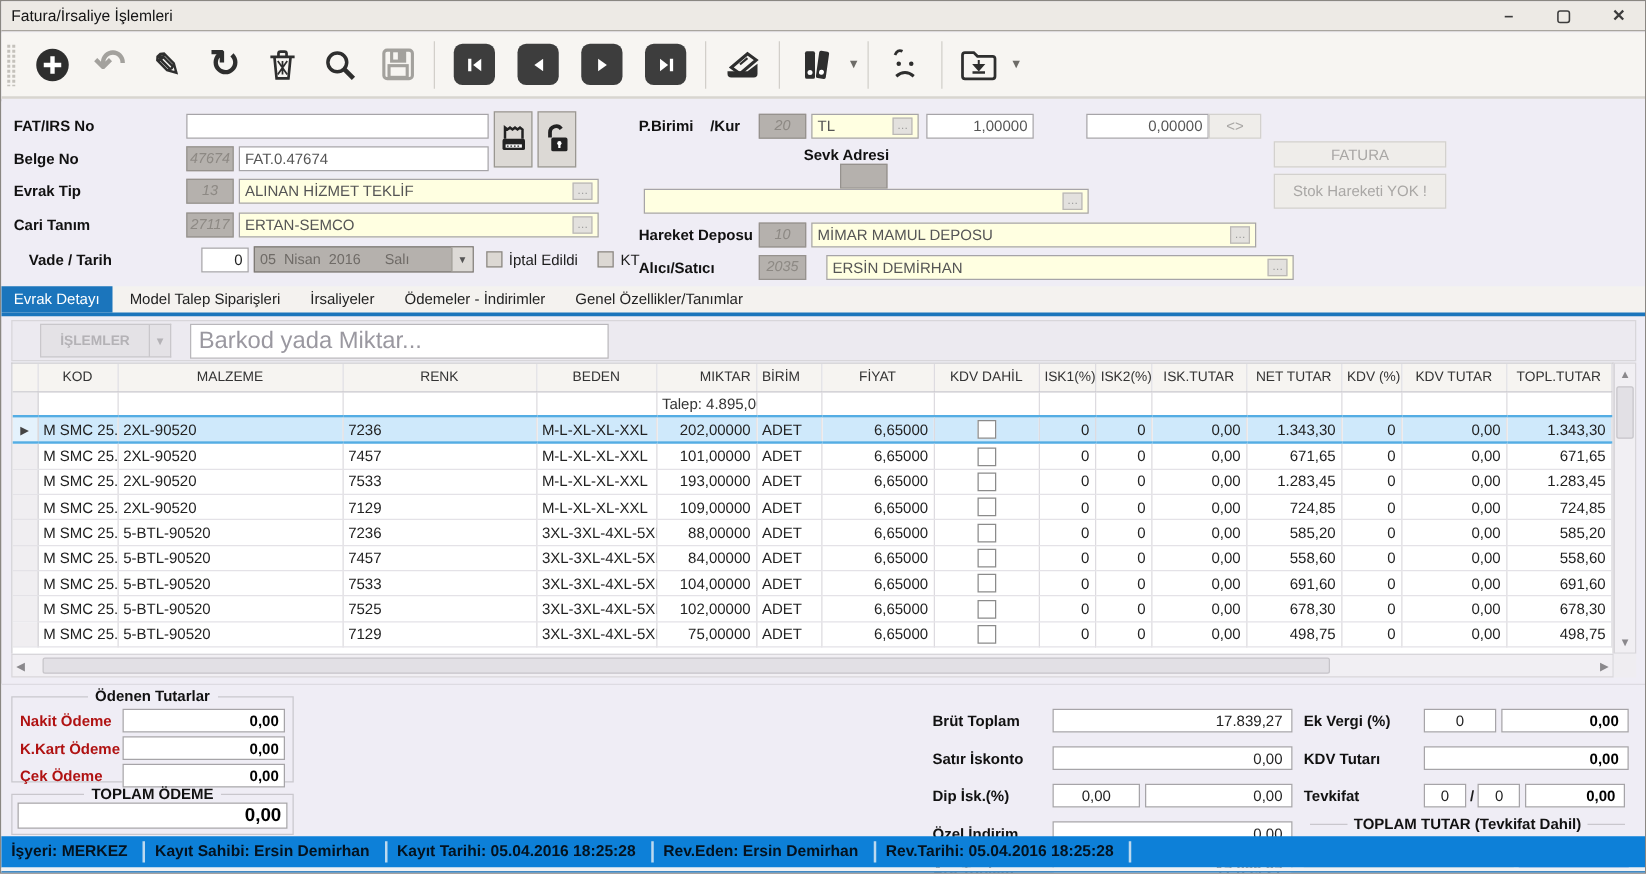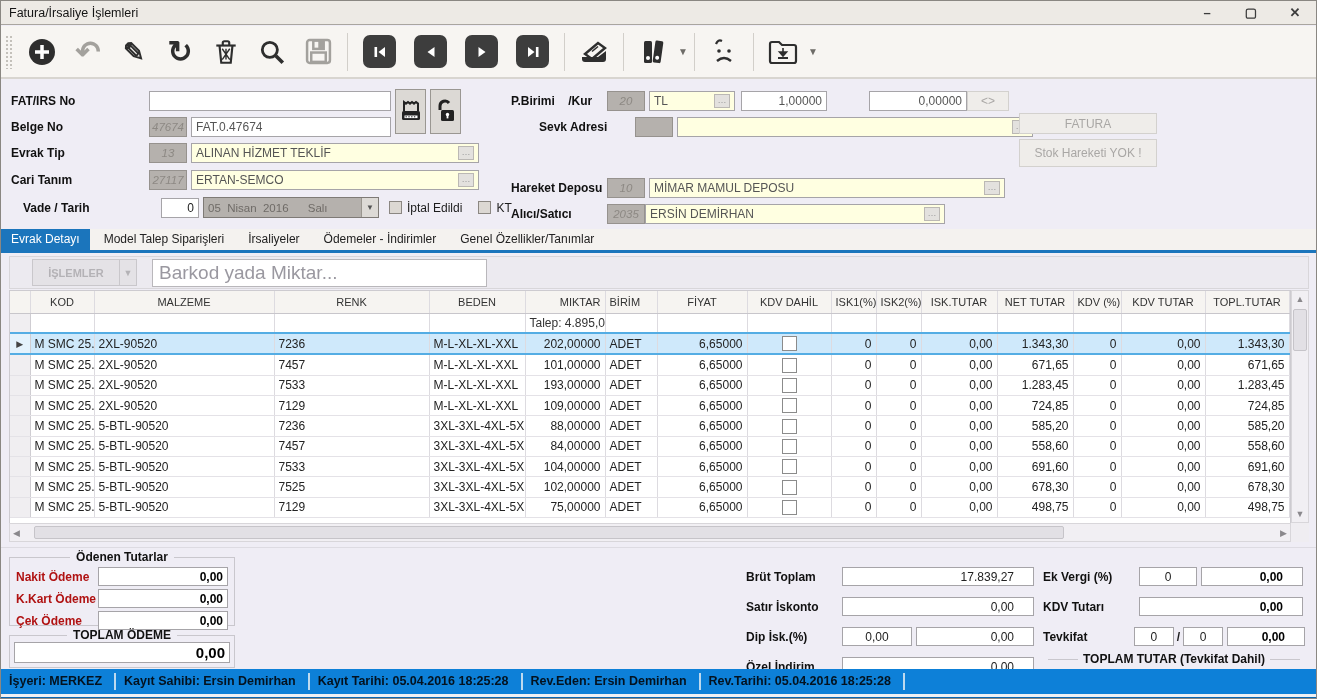--- a/index.html
+++ b/index.html
@@ -104,21 +104,21 @@
   #bottom{position:absolute;left:0;top:546px;width:1317px;height:122px;background:#efedf5;border-top:1px solid #dddbe2;}
   fieldset{border:1px solid #c9c7cd;position:absolute;}
   legend{margin:0 auto;padding:0 6px;font-weight:bold;font-size:12px;color:#111;}
   .payrow{display:flex;align-items:center;margin:3px 6px;}
   .paylabel{width:82px;color:#b01212;font-weight:bold;font-size:12px;}
   .payin{flex:1;height:19px;background:#fff;border:1px solid #a6a4a8;font-weight:bold;
     display:flex;align-items:center;justify-content:flex-end;padding:0 4px;color:#000;}
   .totrow{display:flex;align-items:center;margin-bottom:3px;margin-top:11px;}
   .totlabel{width:96px;text-align:left;font-weight:bold;font-size:12px;color:#111;}
   .totin{height:19px;background:#fff;border:1px solid #a6a4a8;display:flex;align-items:center;
-    justify-content:flex-end;padding:0 19px;color:#222;}
+    justify-content:flex-end;padding:0 7px;color:#222;}
   .totin.bold{font-weight:bold;color:#000;}
   .grand-legend{display:flex;align-items:center;font-weight:bold;font-size:12px;color:#111;}
   .grand-legend::before,.grand-legend::after{content:"";flex:1;height:1px;background:#c9c7cd;margin:0 5px;}
   #yuvarla{width:88px;height:24px;background:#e9e7e4;border:4px solid #1d4ed8;color:#b7b5b3;
     font-weight:bold;font-size:12.5px;display:flex;align-items:center;justify-content:center;cursor:default;}
   
   #statusbar{position:absolute;left:0;top:668px;width:1317px;height:25px;background:#0d80d8;
     display:flex;align-items:center;font-weight:bold;font-size:12.5px;color:#04121f;}
   #statusbar .seg{padding:0 12px 0 8px;border-right:2px solid #bcd9ef;height:17px;line-height:17px;}
   #bottomline{position:absolute;left:0;top:693px;width:1317px;height:6px;background:#eef1f4;
@@ -305,40 +305,40 @@
     <span class="flabel" style="width:96px">P.Birimi    /Kur</span>
     <span class="codebox">20</span>
     <span class="tin yellow" style="width:86px;margin-left:4px">
       <span>TL</span>
       <span class="browse">…</span>
     </span>
     <span class="tin right" style="width:86px;margin-left:6px">1,00000</span>
     <span class="tin right" style="width:98px;margin-left:42px">0,00000</span>
     <span class="bigbtn" style="width:42px;height:20px">&lt;&gt;</span>
   </div>
-  <div class="frow" style="left:538px;top:36px;">
+  <div class="frow" style="left:510px;top:36px;flex-direction:column;">
     <span class="flabel" style="width:96px">Sevk Adresi</span>
     <span class="codebox"></span>
     <span class="tin yellow" style="width:356px;margin-left:4px">
       <span></span>
       <span class="browse">…</span>
     </span>
   </div>
   <div class="frow" style="left:510px;top:97px;">
     <span class="flabel" style="width:96px">Hareket Deposu</span>
     <span class="codebox">10</span>
     <span class="tin yellow" style="width:356px;margin-left:4px">
       <span>MİMAR MAMUL DEPOSU</span>
       <span class="browse">…</span>
     </span>
   </div>
   <div class="frow" style="left:510px;top:123px;">
     <span class="flabel" style="width:96px">Alıcı/Satıcı</span>
     <span class="codebox">2035</span>
-    <span class="tin yellow" style="width:300px;margin-left:0">
+    <span class="tin yellow" style="width:374px;margin-left:16px">
       <span>ERSİN DEMİRHAN</span>
       <span class="browse">…</span>
     </span>
   </div>
 
   <div class="frow" style="left:1018px;top:32px;">
     <span class="bigbtn" style="width:138px;height:21px">FATURA</span>
   </div>
   <div class="frow" style="left:1018px;top:58px;">
     <span class="bigbtn" style="width:138px;height:28px">Stok Hareketi YOK !</span>

